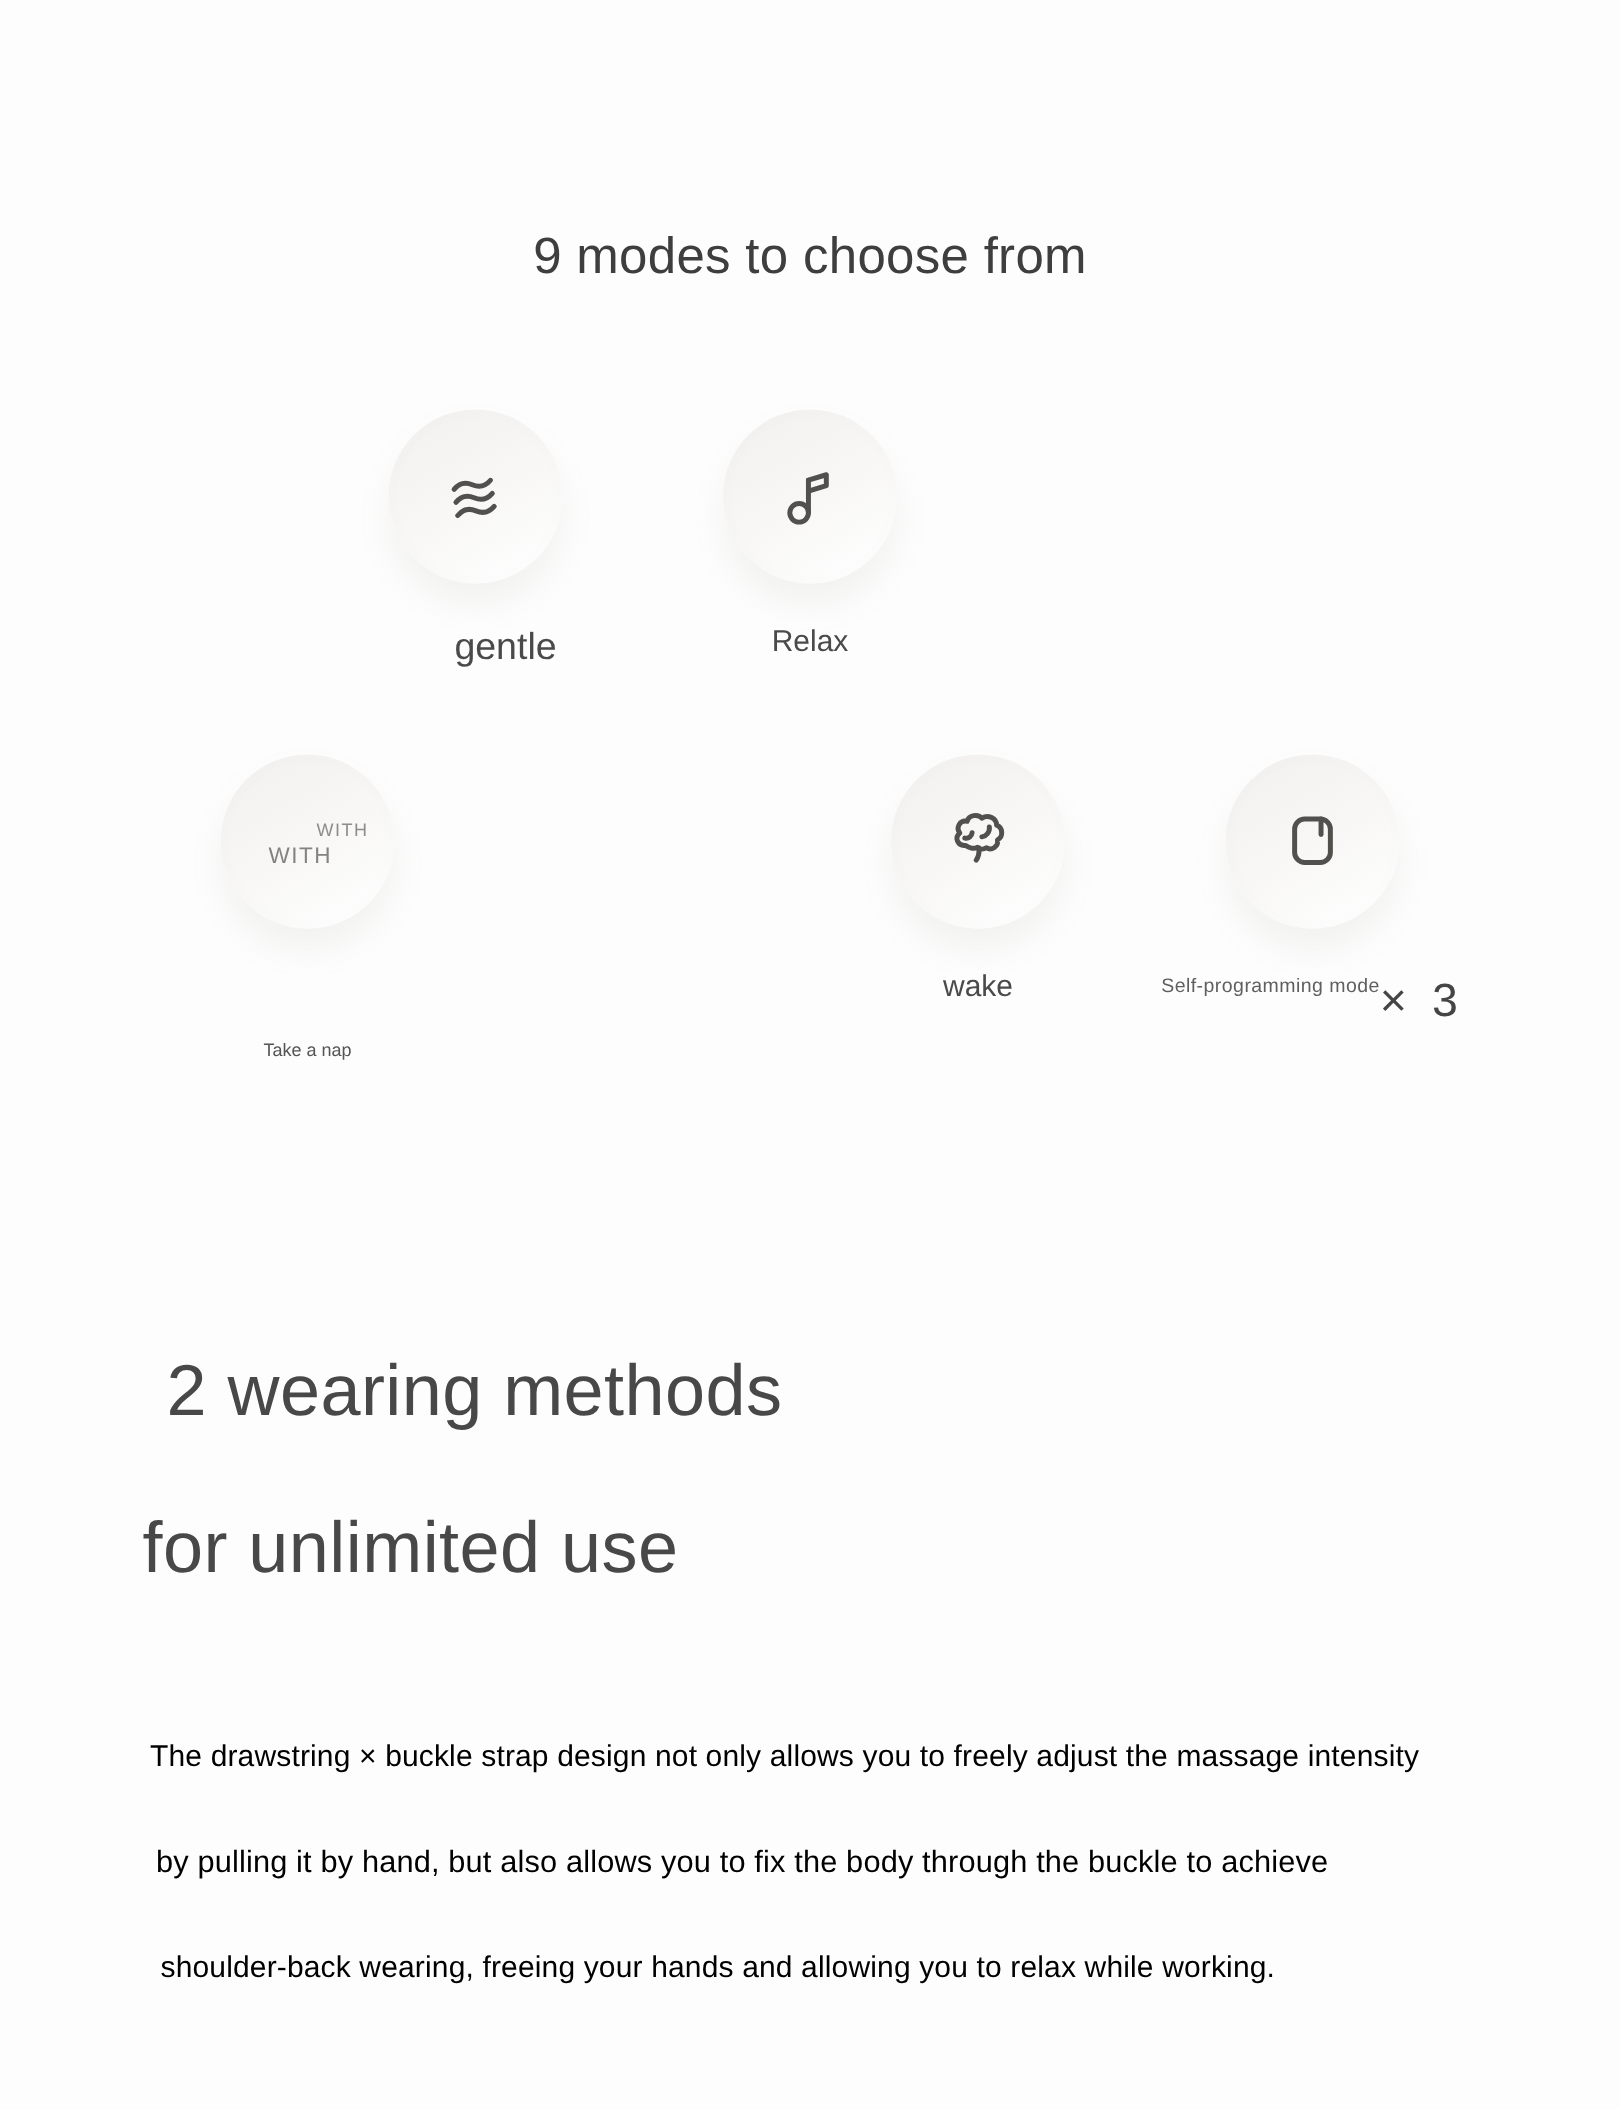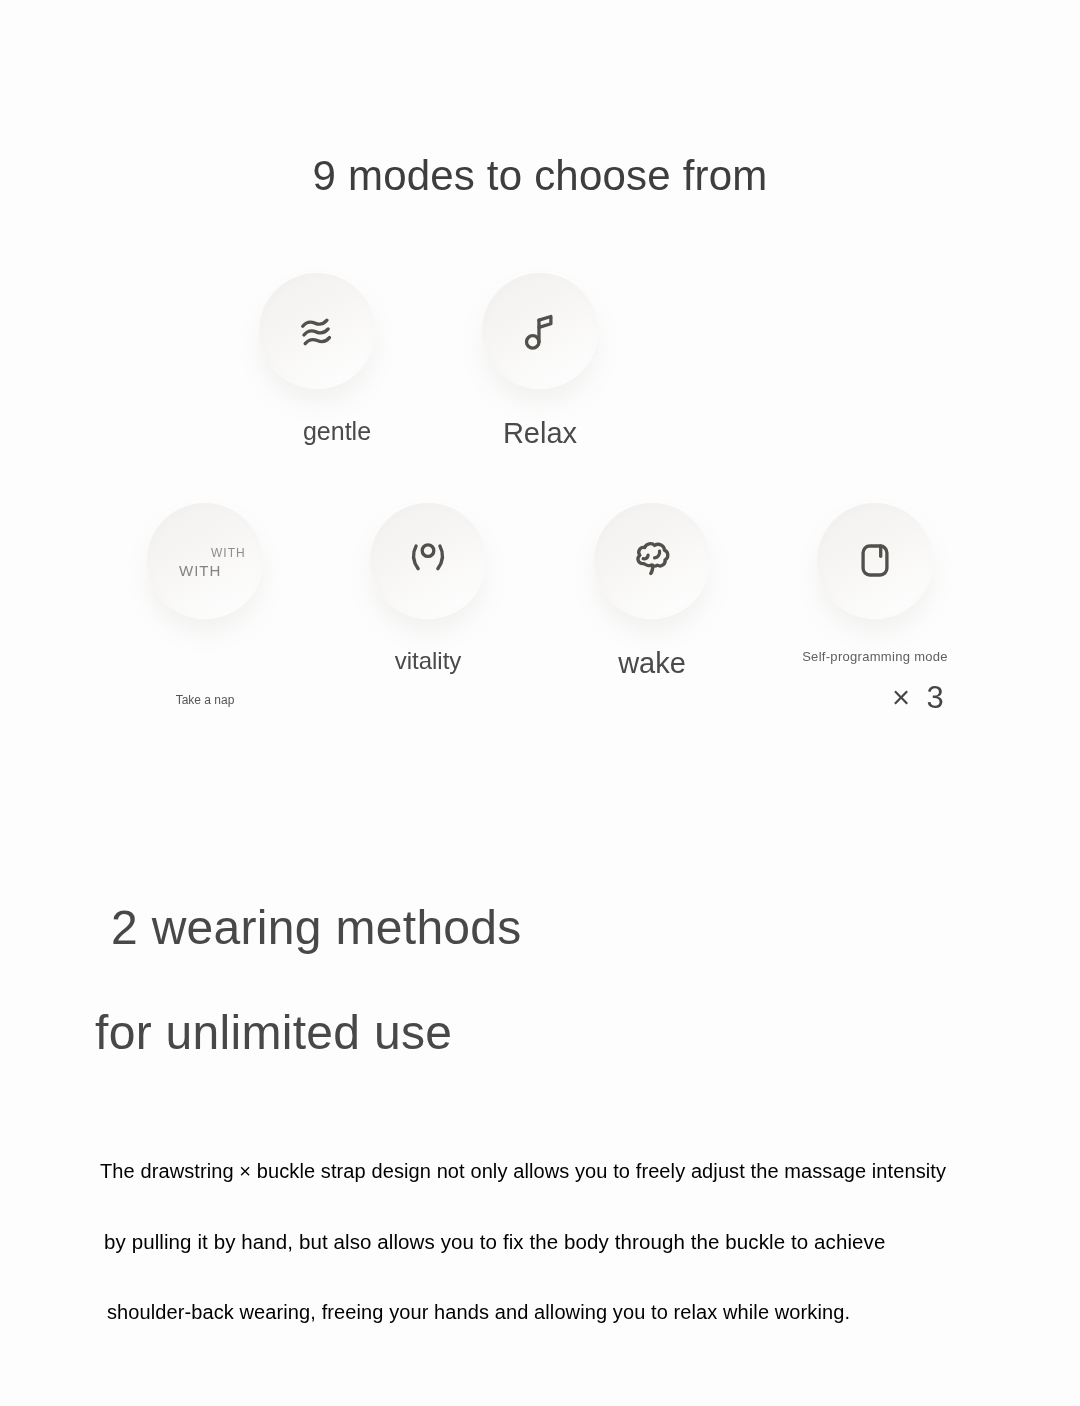--- a/index.html
+++ b/index.html
@@ -10,51 +10,50 @@
     position:relative;
     overflow:hidden;
     color:#3d3d3d;
   }
   .page{position:absolute;inset:0;}
 
   
   .section-title{
     position:absolute;top:152px;left:0;width:1080px;
     text-align:center;
-    font-size:42px;font-weight:500;color:#3e3e3e;
+    font-size:34px;font-weight:500;color:#3e3e3e;
     letter-spacing:0.2px;
   }
   .mode{
     position:absolute;
     display:flex;flex-direction:column;align-items:center;
   }
   .mode-circle{
     width:116px;height:116px;border-radius:50%;
     background:linear-gradient(150deg,#f1f0ee 0%,#f8f7f6 50%,#ffffff 96%);
     box-shadow:0 14px 22px rgba(150,145,140,0.10), inset 0 0 14px rgba(0,0,0,0.015);
     display:flex;align-items:center;justify-content:center;
     position:relative;
   }
   .mode-label{
     margin-top:28px;
     color:#4a4a4a;
   }
   .lbl-25{font-size:25px;margin-left:40px;}
-  .lbl-29{font-size:29px;}
+  .lbl-29{font-size:20px;}
   .lbl-24{font-size:24px;}
   .lbl-18{font-size:12px;color:#555555;}
   .lbl-13{font-size:13px;color:#5f5f5f;letter-spacing:0.3px;}
   .multiplier{
     font-size:31px;color:#454545;letter-spacing:4px;white-space:nowrap;
   }
   .label-row{
     margin-top:30px;
-    display:flex;align-items:flex-end;gap:16px;justify-content:center;
+    display:flex;align-items:flex-start;gap:0;justify-content:center;
     white-space:nowrap;
-    flex-direction:column;
   }
   
   #mode-gentle{left:227px;top:273px;width:180px;}
   #mode-relax{left:450px;top:273px;width:180px;}
   #mode-unzip{left:674px;top:273px;width:180px;}
   
   #mode-nap{left:115px;top:503px;width:180px;gap:46px;}
   #mode-vitality{left:338px;top:503px;width:180px;}
   #mode-wake{left:562px;top:503px;width:180px;justify-content:flex-end;}
   #mode-selfprog{left:735px;top:503px;width:280px;}
@@ -125,32 +124,20 @@
 
 
   <div class="mode" id="mode-nap">
     <div class="mode-circle">
       <span class="with-small">WITH</span>
       <span class="with-big">WITH</span>
     </div>
     <div class="mode-label lbl-18">Take a nap</div>
   </div>
 
-  <div class="mode" id="mode-vitality">
-    <div class="mode-circle">
-      <svg class="icon-svg" width="58" height="58" viewBox="0 0 56 56">
-        <g class="icon-stroke" stroke-width="3">
-          <circle cx="28" cy="18" r="5.6"></circle>
-          <path d="M16.5 13.5 C12.5 21, 13.5 28.5, 18.5 35.5"></path>
-          <path d="M39.5 13.5 C43.5 21, 42.5 28.5, 37.5 35.5"></path>
-        </g>
-      </svg>
-    </div>
-    <div class="mode-label lbl-24">vitality</div>
-  </div>
 
   <div class="mode" id="mode-wake">
     <div class="mode-circle">
       <svg class="icon-svg" width="58" height="58" viewBox="0 0 56 56">
         <g class="icon-stroke" stroke-width="3">
           <path d="M20 30.5 C15 31.2, 12.5 25.5, 16.3 22.5 C13.5 19, 16.5 14, 21 15 C22 11, 28 10, 30.5 13 C34.5 10.3, 40 13, 40 17.5 C44 19, 44.5 25, 40.5 27 C41.5 31, 36.8 34.2, 33.3 32 C31.5 33.2, 29 33, 27.5 31.8 C25.5 33, 22 32.2, 20 30.5 Z"></path>
           <path d="M28.5 32 C28.9 35, 28.7 37.5, 26.8 40"></path>
           <path d="M30.5 25 C33.5 24.5, 35.7 21.8, 35.3 18.6"></path>
           <path d="M19.5 25.8 C22 26.3, 24 24.8, 24.2 22.3"></path>
         </g>

